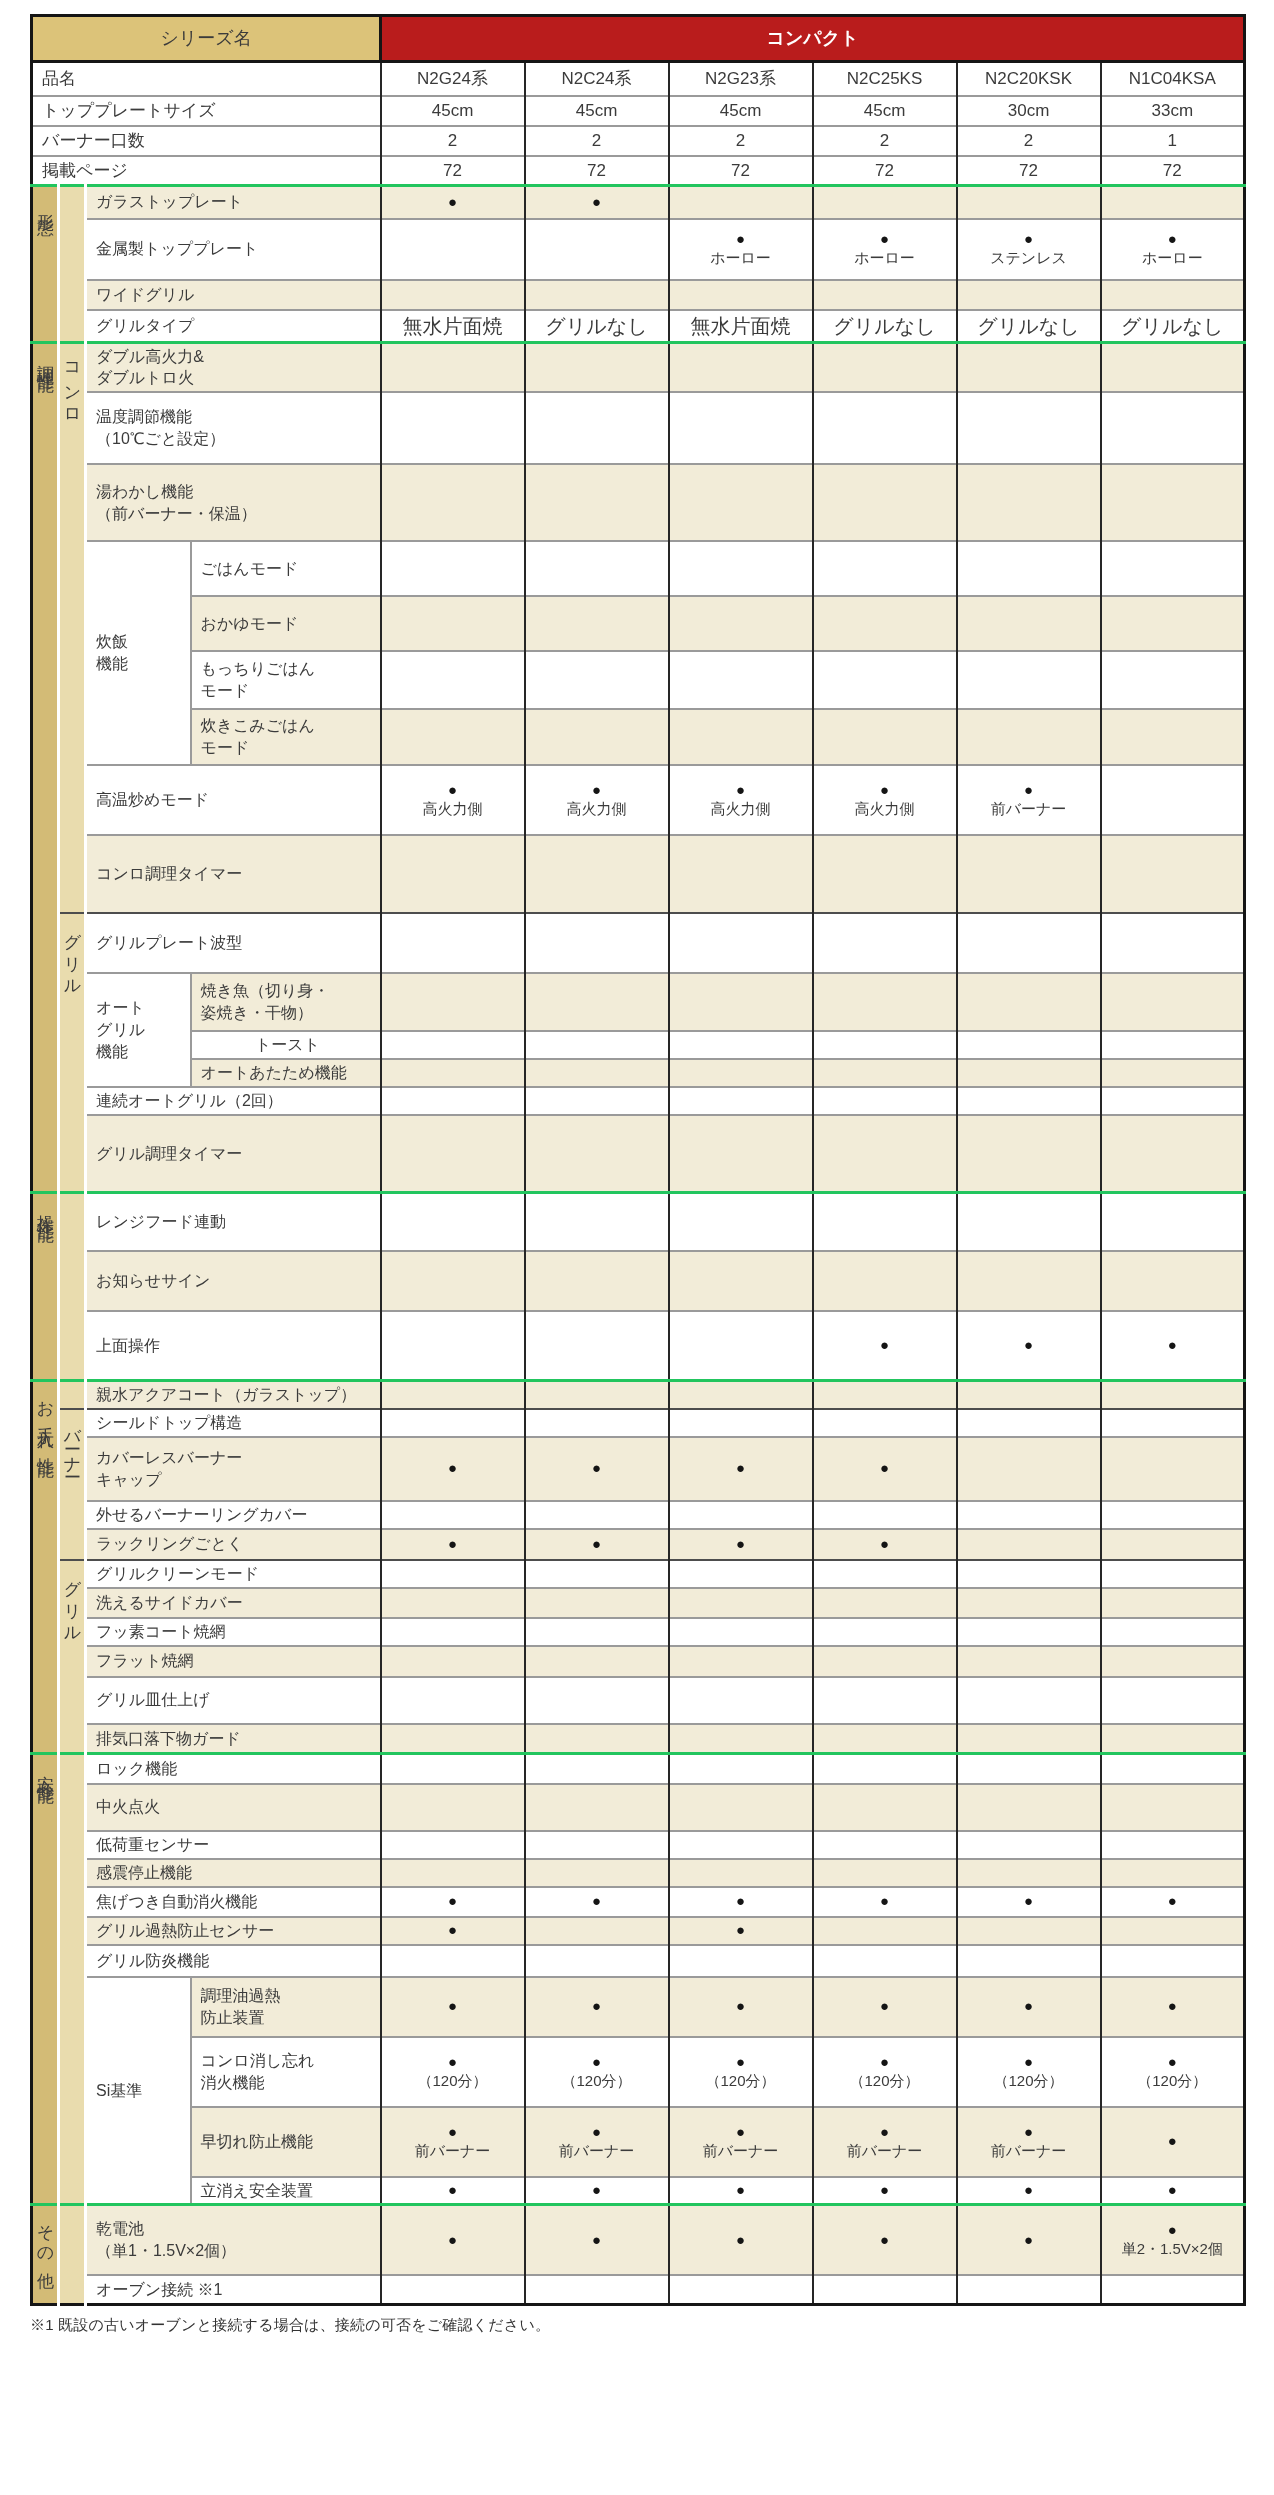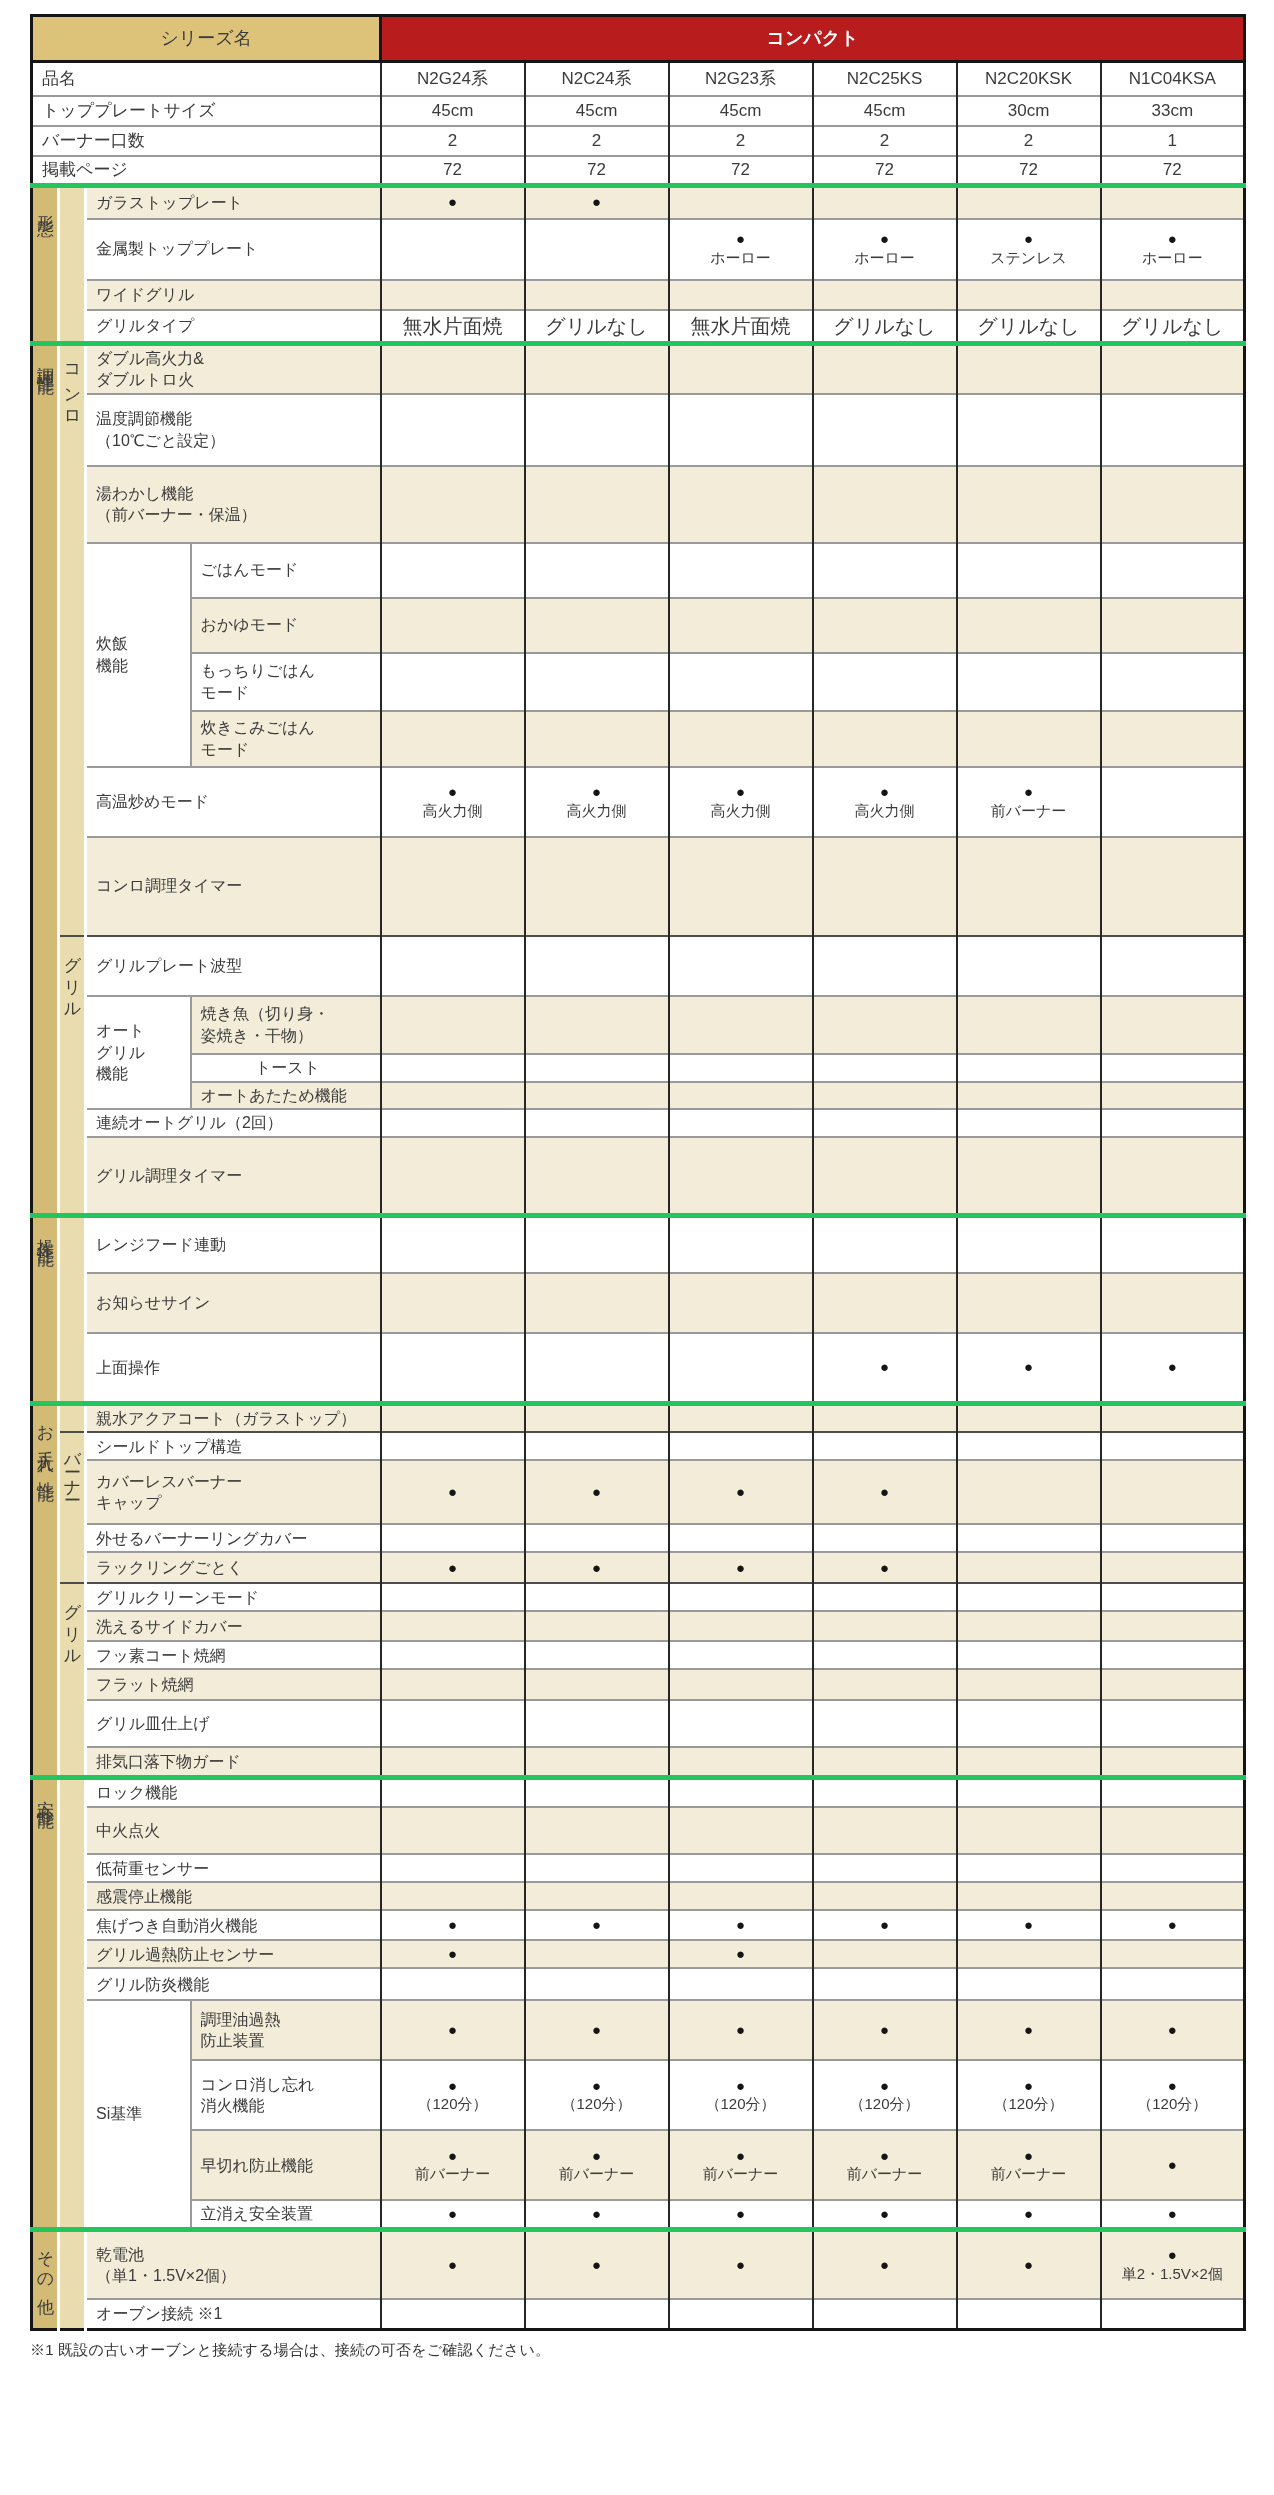--- a/index.html
+++ b/index.html
@@ -2,21 +2,21 @@
 <html lang="ja"><head>
 <meta charset="utf-8">
 <style>
   html,body { margin:0; padding:0; background:#fff; }
   body { font-family:"Liberation Sans",sans-serif; color:#3b3b3b;
          padding:14px 28px 20px 30px; width:1274px; box-sizing:border-box; }
   table.spec { border-collapse:collapse; table-layout:fixed; width:1214px;
                border:3px solid #151515; }
   td { border-top:2px solid #9a9a9a; vertical-align:middle;
        padding:2px 5px; line-height:1.25; overflow:hidden; }
-  tr.secstart > td { border-top:5px solid #22c55e; }
+  tr.secstart > td { border-top:3px solid #22c55e; }
   tr.hdrsep  > td { border-top:3px solid #151515; }
   tr.substart > td { border-top:2px solid #4d4d4d; }
   td.val { border-left:2px solid #262626; text-align:center; padding:2px 3px; }
   td.sec { background:#d3bb76; border-right:3px solid #fff;
            vertical-align:top; text-align:center; padding:7px 0 0; }
   td.sub { background:#e9dcae; border-right:3px solid #fff;
            vertical-align:top; text-align:center; padding:7px 0 0; }
   td.grp { background:#fff; border-right:2px solid #9a9a9a;
            padding-left:9px; font-size:16px; }
   td.flabel { padding-left:9px; font-size:16px; }
@@ -274,21 +274,21 @@
         <td class="val bgw">
           <div class="dot">●</div>
           <div class="sm">高火力側</div>
         </td>
         <td class="val bgw">
           <div class="dot">●</div>
           <div class="sm">前バーナー</div>
         </td>
         <td class="val bgw"></td>
       </tr>
-      <tr class="" style="height: 99px;">
+      <tr class="" style="height: 78px;">
         <td class="flabel bgb" colspan="2">
           <div class="lbl-line">コンロ調理タイマー</div>
         </td>
         <td class="val bgb"></td>
         <td class="val bgb"></td>
         <td class="val bgb"></td>
         <td class="val bgb"></td>
         <td class="val bgb"></td>
         <td class="val bgb"></td>
       </tr>

